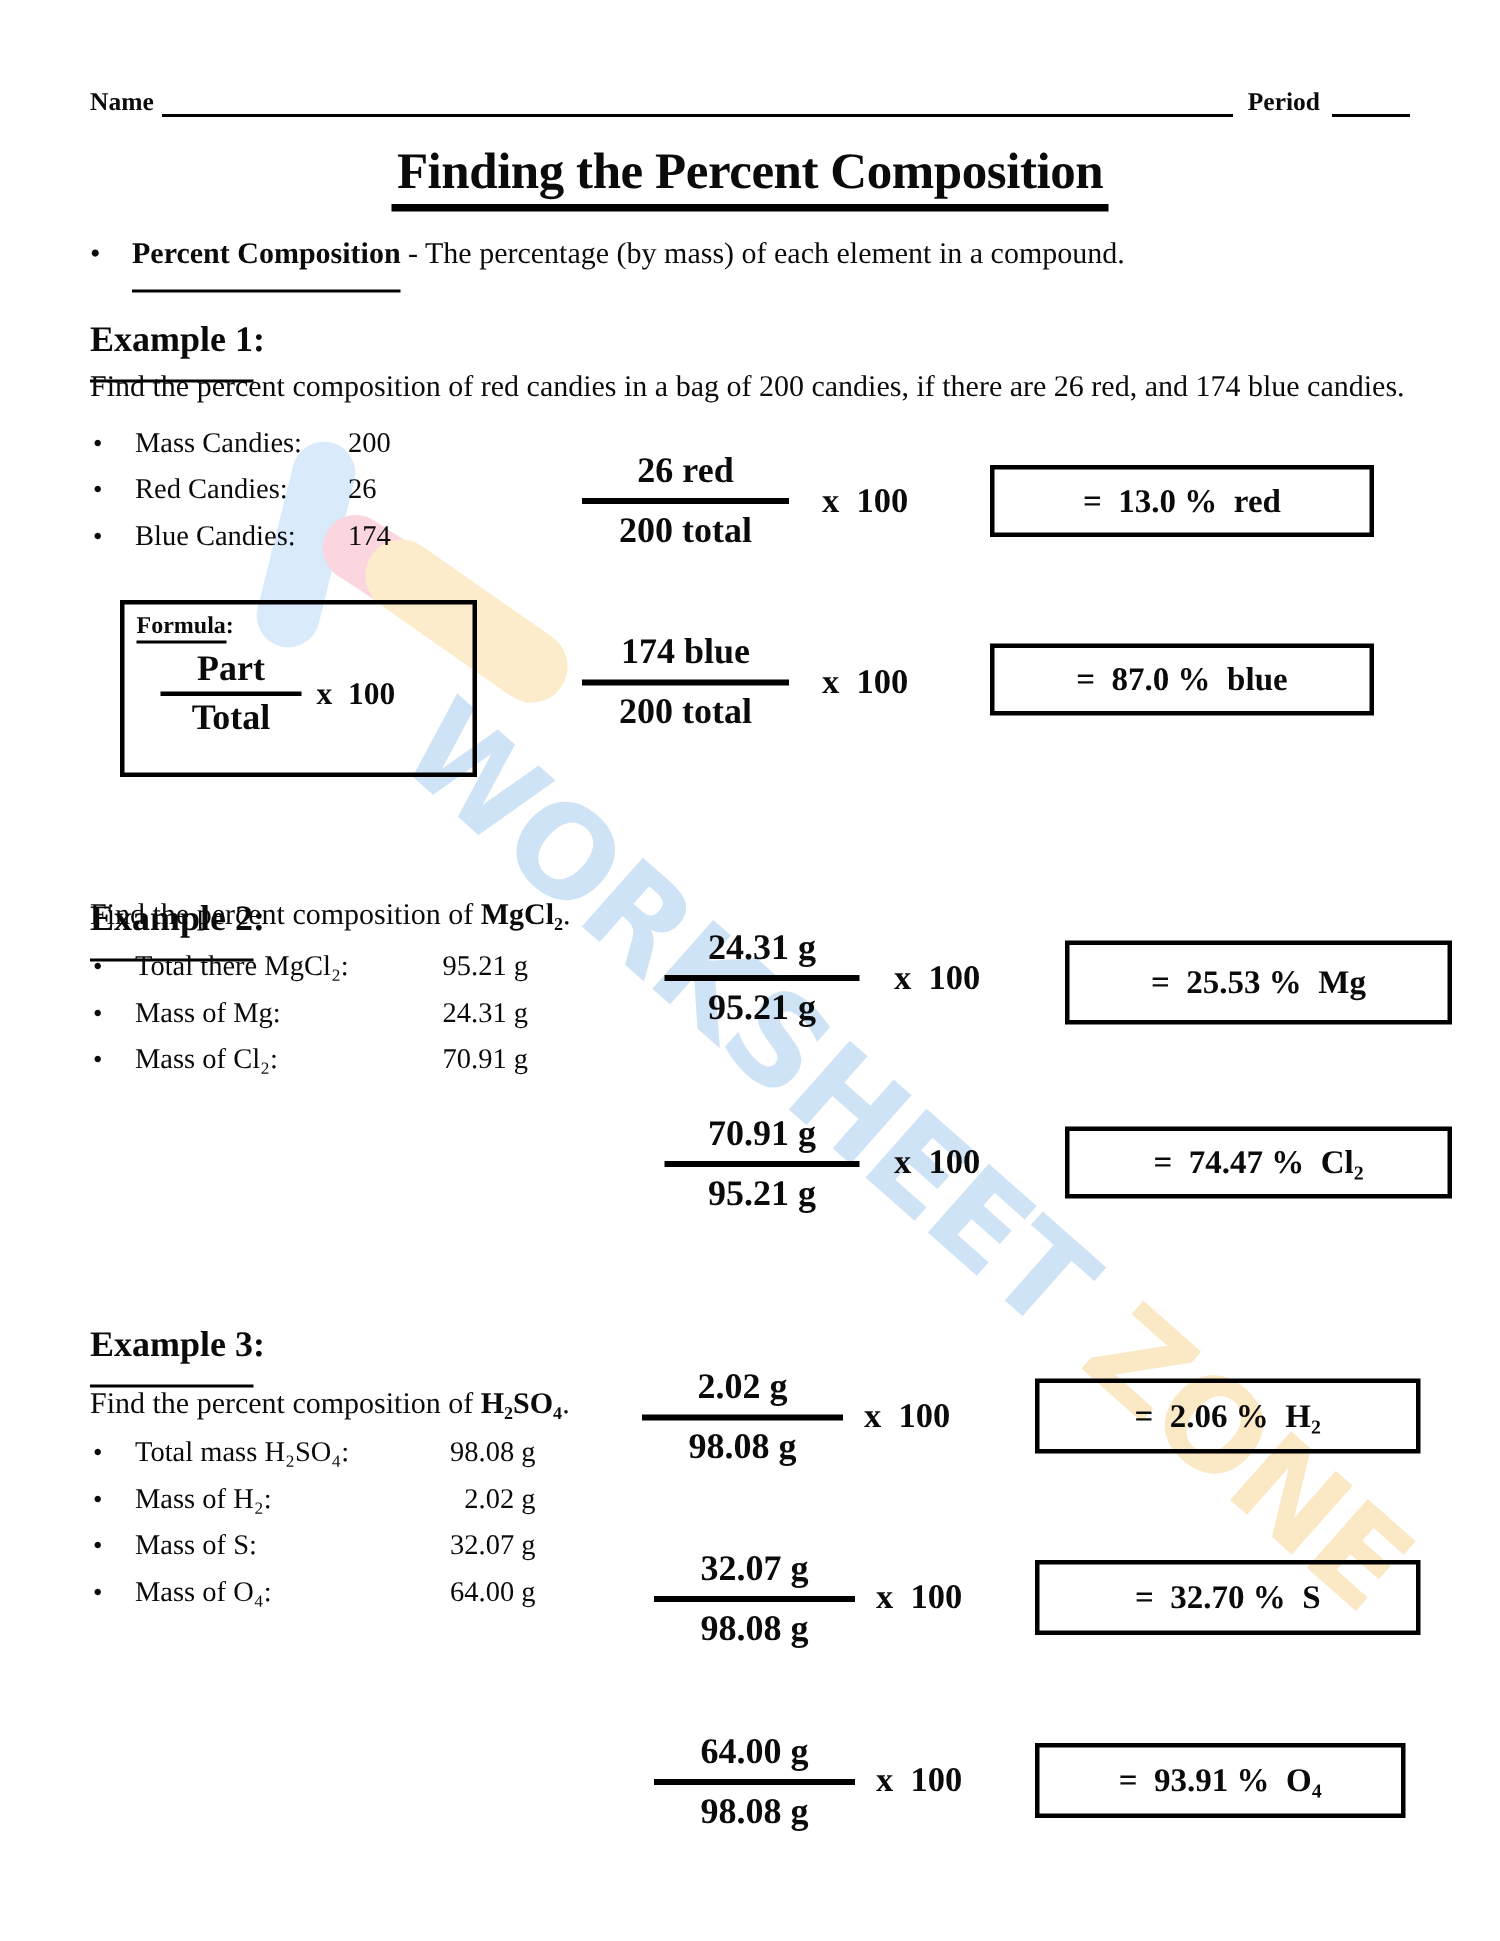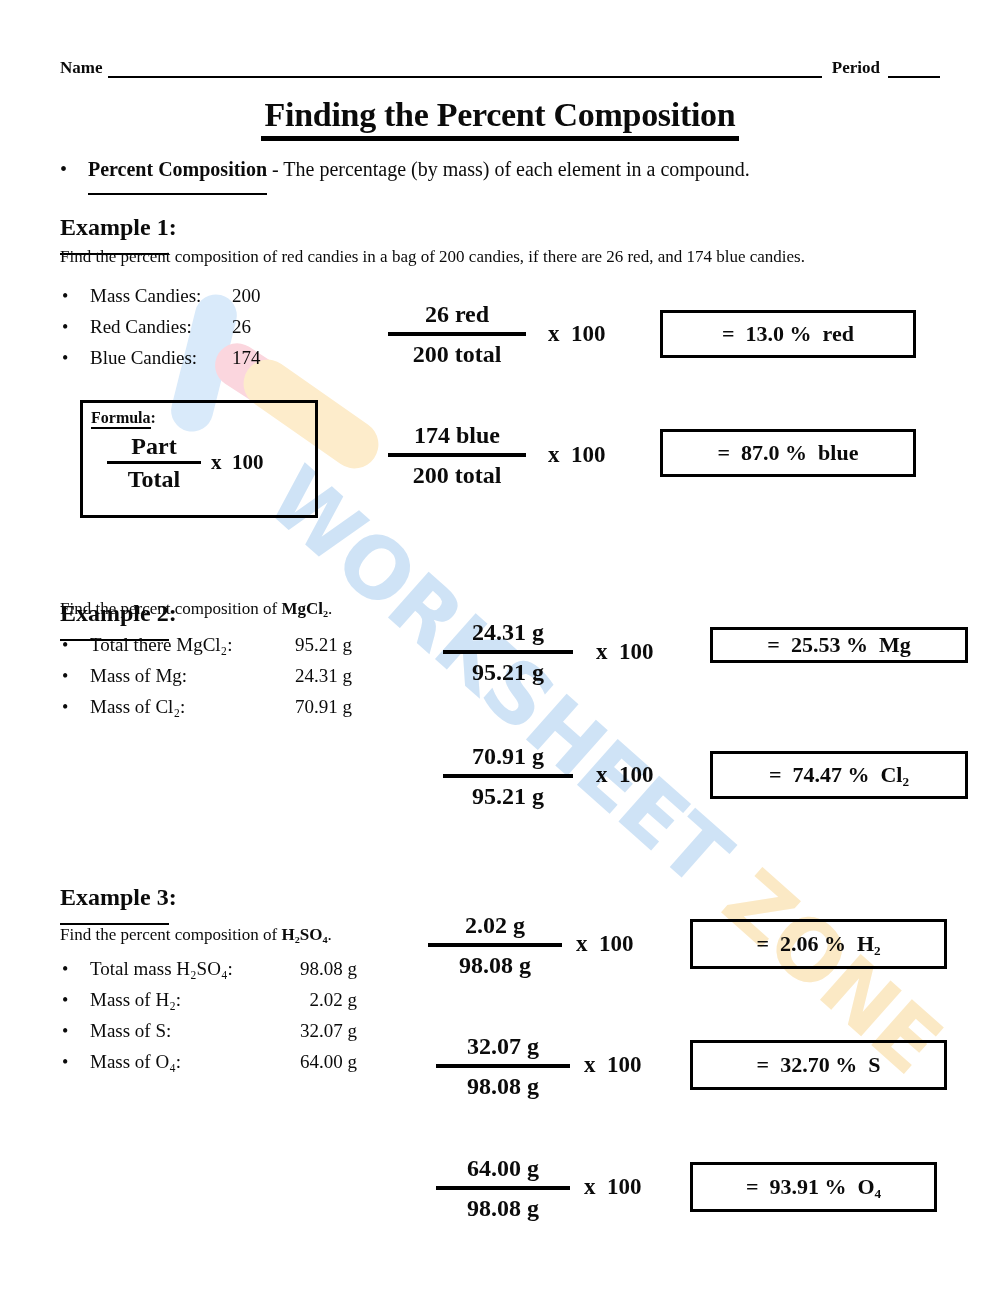--- a/index.html
+++ b/index.html
@@ -31,21 +31,21 @@
          border-bottom:5px solid #000;padding:0 4px 2px;}
 
   .def{position:absolute;left:60px;top:158px;display:flex;font-size:20px;}
   .dot{width:28px;}
   .u{display:inline-block;border-bottom:2.5px solid #000;padding-bottom:12px;}
   .b{font-weight:700;}
 
   .exh{position:absolute;left:60px;font-size:24px;font-weight:700;}
   #exh1{top:214px;} #exh2{top:556px;margin-top:44px;} #exh3{top:884px;}
 
-  .find{position:absolute;left:60px;font-size:17px;}
+  .find{position:absolute;left:60px;font-size:20px;}
   #find1{top:247px;} #find2{top:599px;} #find3{top:925px;}
 
   .list{position:absolute;left:62px;}
   #list1{top:285px;} #list2{top:634px;} #list3{top:958px;}
   .li{display:flex;align-items:baseline;height:31px;font-size:19px;}
   .li .dot{width:28px;font-size:18px;}
   .l1 .lbl{width:142px;} .l1 .val{width:46px;text-align:left;}
   .l2 .lbl{width:188px;} .l2 .val{width:74px;text-align:right;}
   .l3 .lbl{width:193px;} .l3 .val{width:74px;text-align:right;}
 
@@ -62,21 +62,21 @@
 
   .mult{position:absolute;font-size:23px;font-weight:700;line-height:30px;white-space:pre;}
   #m1{left:548px;top:319px;} #m2{left:548px;top:440px;}
   #m3{left:596px;top:637px;} #m4{left:596px;top:760px;}
   #m5{left:576px;top:929px;} #m6{left:584px;top:1050px;} #m7{left:584px;top:1172px;}
 
   .rbox{position:absolute;border:3.5px solid #000;box-sizing:border-box;background:transparent;
         display:flex;align-items:center;justify-content:center;font-size:22px;font-weight:700;white-space:pre;}
   #b1{left:660px;top:310px;width:256px;height:48px;}
   #b2{left:660px;top:429px;width:256px;height:48px;}
-  #b3{left:710px;top:627px;width:258px;height:36px;}
+  #b3{left:710px;top:627px;width:258px;height:56px;}
   #b4{left:710px;top:751px;width:258px;height:48px;}
   #b5{left:690px;top:919px;width:257px;height:50px;}
   #b6{left:690px;top:1040px;width:257px;height:50px;}
   #b7{left:690px;top:1162px;width:247px;height:50px;}
 
   .fbox{position:absolute;left:80px;top:400px;width:238px;height:118px;border:3.5px solid #000;
         box-sizing:border-box;background:transparent;}
   .fbox .flabel{position:absolute;left:8px;top:6px;font-size:16px;font-weight:700;}
   .fbox .flabel .u{border-bottom:2px solid #000;padding-bottom:0;}
   .fbox .ffrac{position:absolute;left:24px;top:28px;width:94px;text-align:center;}

